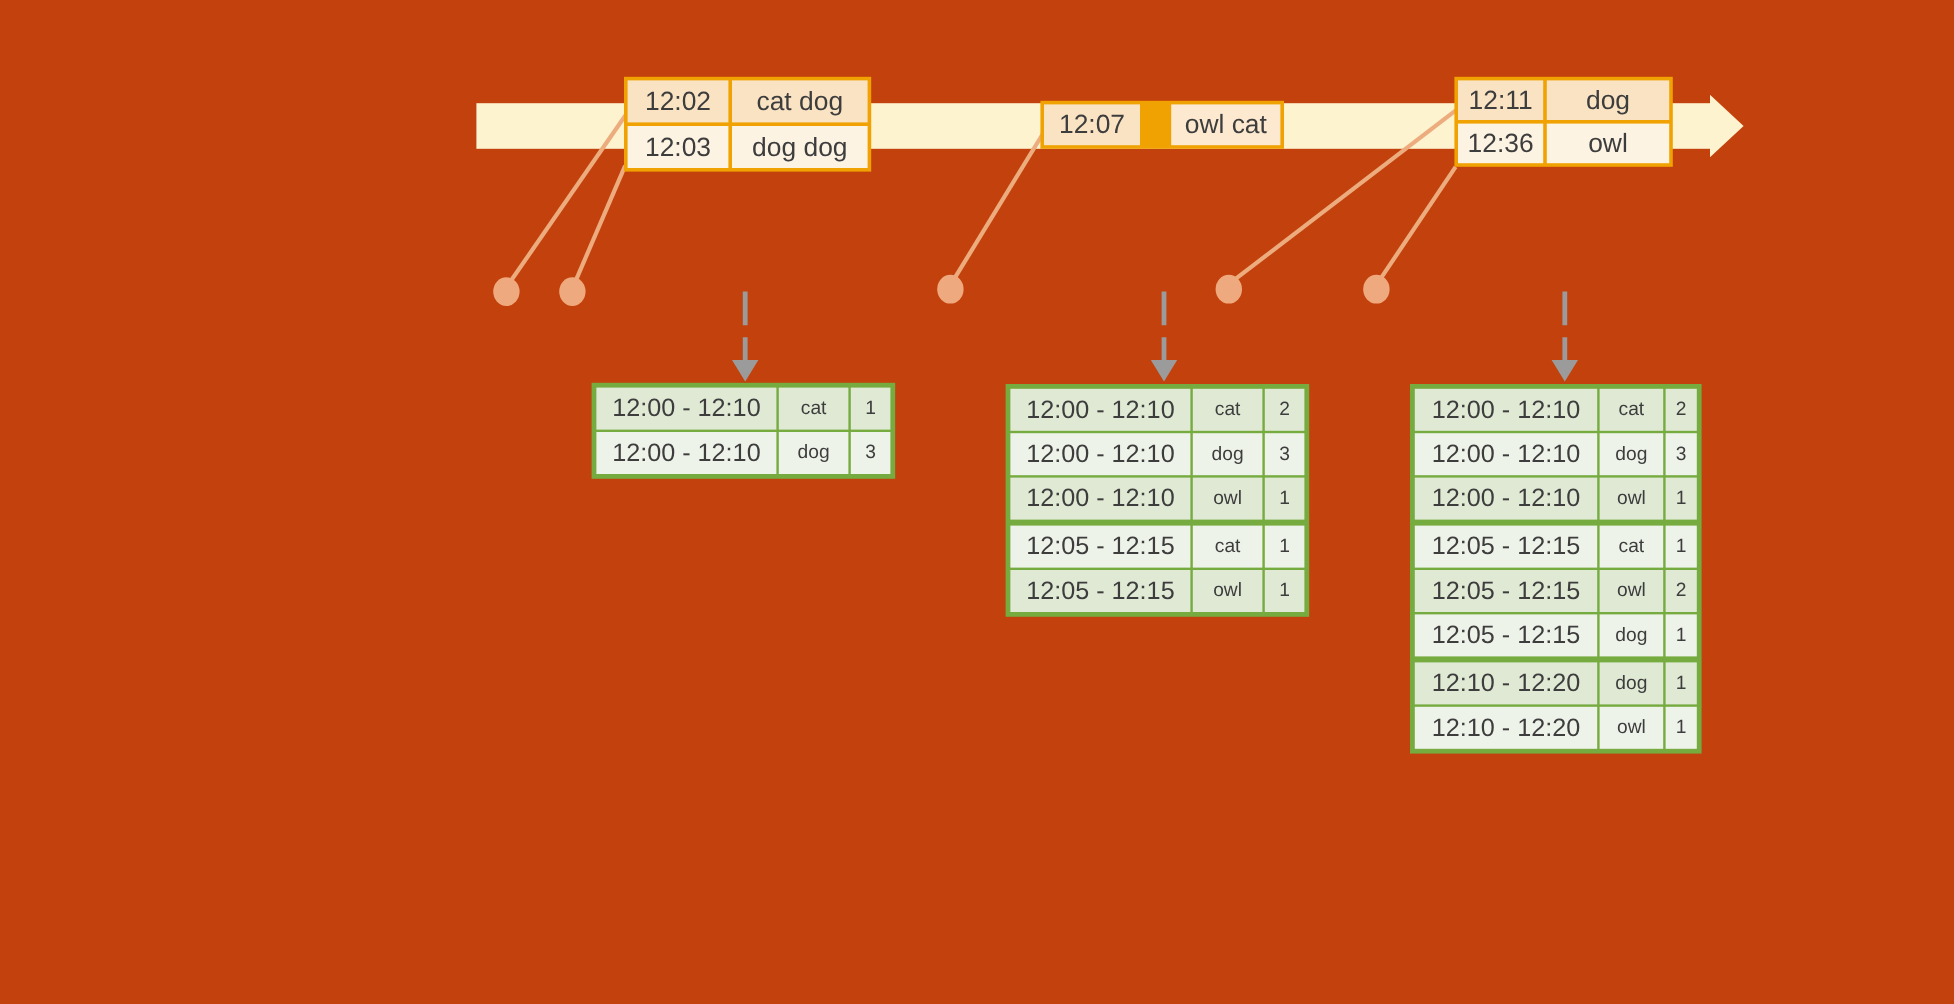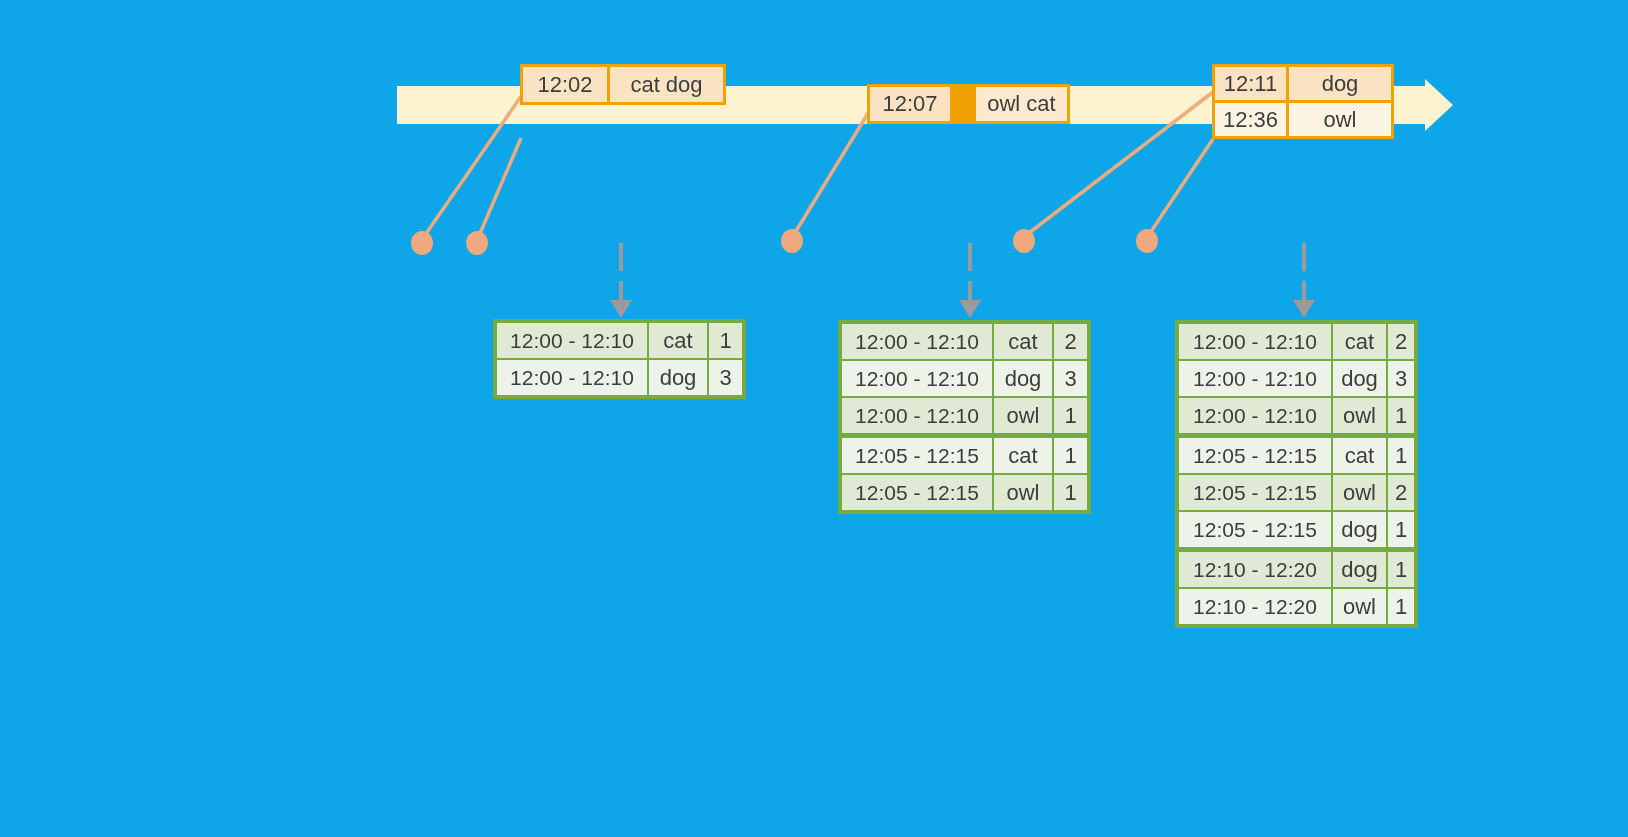--- a/index.html
+++ b/index.html
@@ -1,17 +1,17 @@
 <!DOCTYPE html>
 <html><head>
 <meta charset="utf-8">
 <style>
   html,body{margin:0;padding:0;background:#000;}
   .canvas{
-    position:relative;width:1628px;height:837px;background:#0ea5e9;overflow:hidden;
+    position:relative;width:1628px;height:837px;background:#c2410c;overflow:hidden;
     font-family:"Liberation Sans","DejaVu Sans",sans-serif;color:#3d3d3d;
   }
   
   .band{position:absolute;left:397px;top:86px;width:1028px;height:38px;background:#fdf3cf;}
   .band-head{position:absolute;left:1425px;top:79px;width:0;height:0;
     border-top:26px solid transparent;border-bottom:26px solid transparent;border-left:28px solid #fdf3cf;}
   
   .overlay{position:absolute;left:0;top:0;}
   .oline{stroke:#edac7e;stroke-width:3.5px;}
   .dline{stroke:#9b9b9b;stroke-width:4px;}
@@ -38,21 +38,21 @@
   .gtable{position:absolute;background:#76ab3f;padding:4px;}
   .gt1{left:493px;top:319px;}
   .gt2{left:838px;top:320px;}
   .gt3{left:1175px;top:320px;}
   .grow{display:grid;column-gap:2px;}
   .gt1 .grow,.gt2 .grow{grid-template-columns:150px 58px 33px;}
   .gt3 .grow{grid-template-columns:152px 53px 26px;}
   .grow + .grow{margin-top:2px;}
   .grow.group-start{margin-top:5px;}
   .gcell{height:35px;display:flex;align-items:center;justify-content:center;
-    font-size:22px;white-space:nowrap;overflow:hidden;}
+    font-size:16px;white-space:nowrap;overflow:hidden;}
   .gcell.win{font-size:21px;text-align:center;}
   .grow.odd .gcell{background:#dfe9d4;}
   .grow.even .gcell{background:#eef3e9;}
 </style>
 </head>
 <body>
 
 <div class="canvas">
 
   <div class="band"></div>
@@ -85,20 +85,24 @@
     <ellipse class="dot" cx="1147" cy="241" rx="11" ry="12"></ellipse>
   </svg>
 
   <div class="etable et1">
 
       <div class="erow odd">
         <div class="ecell time">12:02</div>
         <div class="ecell words">cat dog</div>
       </div>
 
+      <div class="erow even">
+        <div class="ecell time">12:03</div>
+        <div class="ecell words">dog dog</div>
+      </div>
     </div>
 
   <div class="etable et2">
 
       <div class="erow odd">
         <div class="ecell time">12:07</div>
         <div class="ecell words">owl cat</div>
       </div>
     </div>
 

